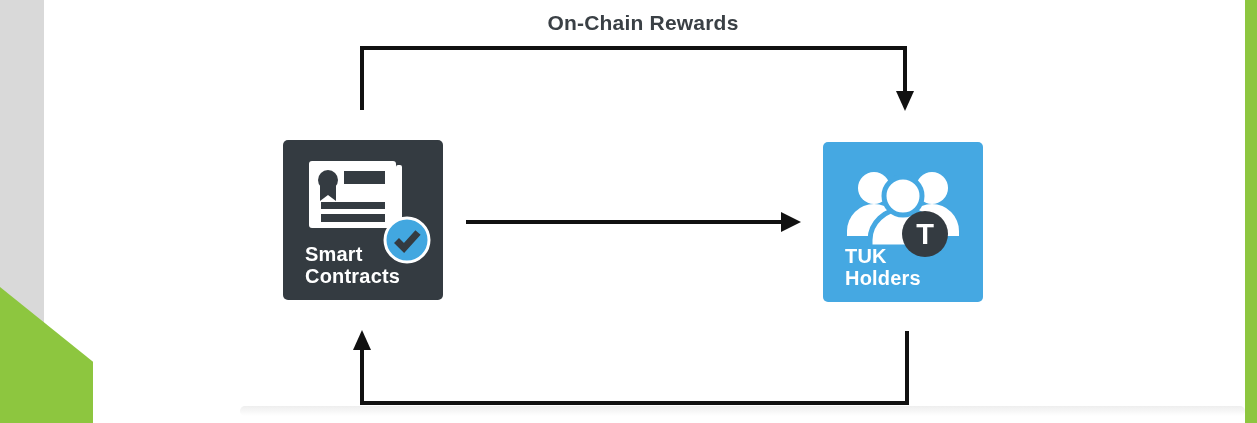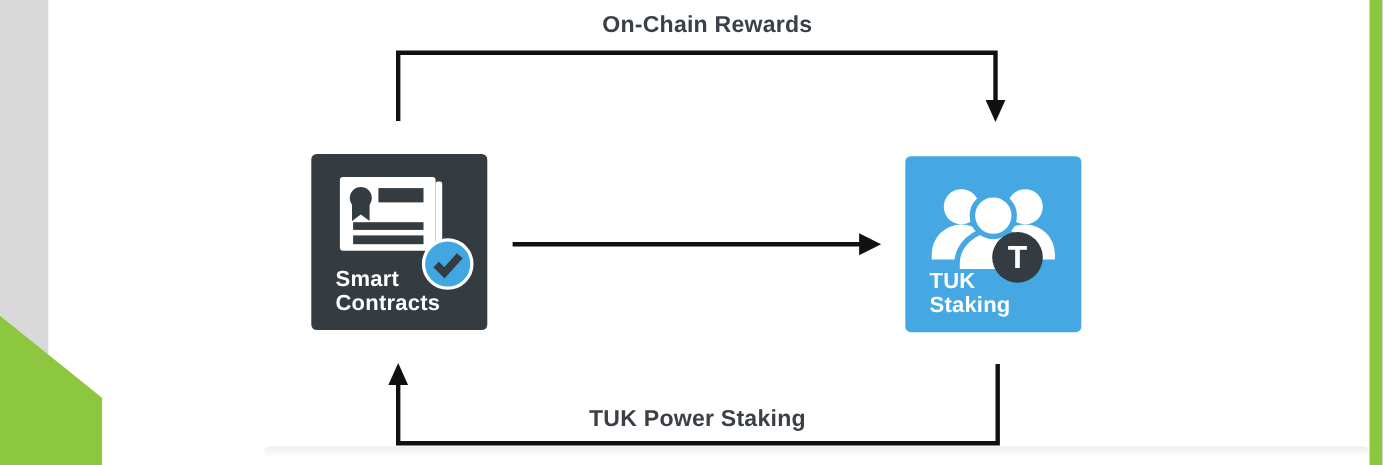--- a/index.html
+++ b/index.html
@@ -94,21 +94,20 @@
     <polygon class="arrow-head" points="896,91 914,91 905,111"></polygon>
 
     <path class="arrow-line" d="M466,222 L783,222"></path>
     <polygon class="arrow-head" points="781,212 781,232 801,222"></polygon>
 
     <path class="arrow-line" d="M907,331 L907,403 L362,403 L362,348"></path>
     <polygon class="arrow-head" points="353,350 371,350 362,330"></polygon>
   </svg>
 
   <div class="flow-label top">On-Chain Rewards</div>
-  <div class="flow-label bottom">TUK Power Staking</div>
 
   <div class="tile smart">
     <svg class="tile-art" viewBox="0 0 160 160" xmlns="http://www.w3.org/2000/svg">
 
       <rect x="113" y="25" width="6" height="61" rx="2" fill="#ffffff"></rect>
 
       <rect x="26" y="21" width="87" height="67" rx="3" fill="#ffffff"></rect>
 
       <circle cx="45" cy="40" r="10" fill="#343b41"></circle>
       <path d="M37,45 h16 v16 l-8,-6 l-8,6 z" fill="#343b41"></path>
@@ -139,17 +138,17 @@
       <path d="M47,105 v-7 a33,31 0 0 1 66,0 v7 z" fill="#ffffff" stroke="#45a8e2" stroke-width="5"></path>
       <circle cx="80" cy="54" r="19" fill="#ffffff" stroke="#45a8e2" stroke-width="5"></circle>
 
       <g>
         <circle cx="102" cy="92" r="23" fill="#343b41"></circle>
         <text x="102" y="102" text-anchor="middle" font-family="Liberation Sans, sans-serif" font-size="29" font-weight="bold" fill="#ffffff">T</text>
       </g>
     </svg>
     <div class="tile-label">
       <div>TUK</div>
-      <div>Staking</div>
+      <div>Holders</div>
     </div>
   </div>
 
 </div>
 
 </body></html>

